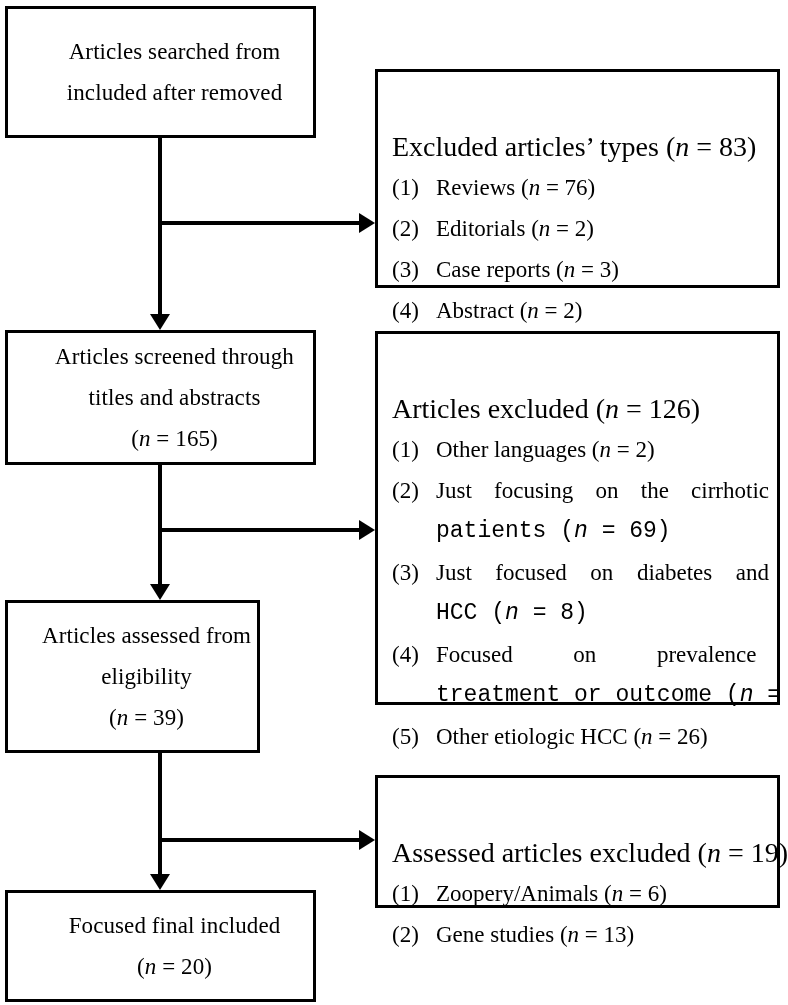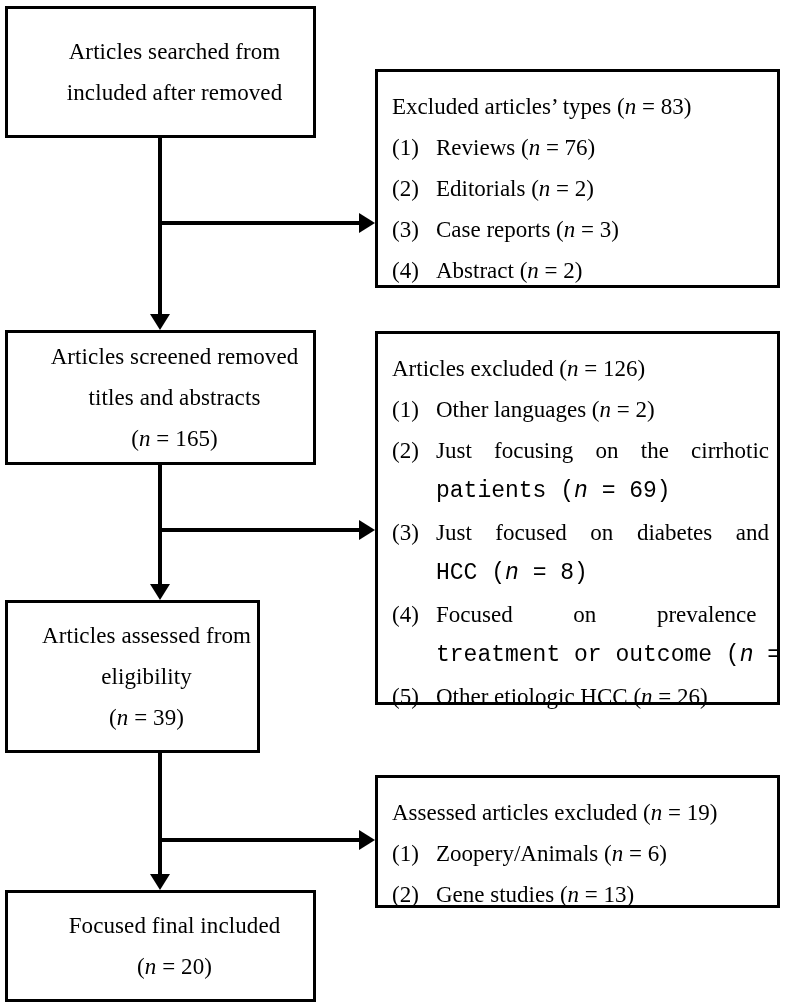--- a/index.html
+++ b/index.html
@@ -33,23 +33,24 @@
     font-size:23px;
     line-height:41px;
     white-space:nowrap;
     letter-spacing:0.1px;
   }
   
   .box.list{
     padding:14px 8px 10px 14px;
   }
   .hdr{
-    font-size:23px;
+    font-size:28px;
     line-height:41px;
     white-space:nowrap;
+    margin-top:40px;
   }
   .item{
     font-size:23px;
     line-height:41px;
     display:flex;
     align-items:flex-start;
   }
   .item .num{
     flex:0 0 auto;
     width:44px;
@@ -130,21 +131,21 @@
       <span class="num">(3)</span>
       <span class="txt">Case reports (<i class="n">n</i> = 3)</span>
     </div>
     <div class="item nowrap">
       <span class="num">(4)</span>
       <span class="txt">Abstract (<i class="n">n</i> = 2)</span>
     </div>
   </div>
 
   <div class="box center" style="left:5px;top:330px;width:311px;height:135px;">
-    <div class="line">Articles screened removed</div>
+    <div class="line">Articles screened through</div>
     <div class="line">titles and abstracts</div>
     <div class="line">
       (<i class="n">n</i> = 165)
     </div>
   </div>
 
   <div class="box list" style="left:375px;top:331px;width:405px;height:374px;">
     <div class="hdr">
       Articles excluded (<i class="n">n</i> = 126)
     </div>

